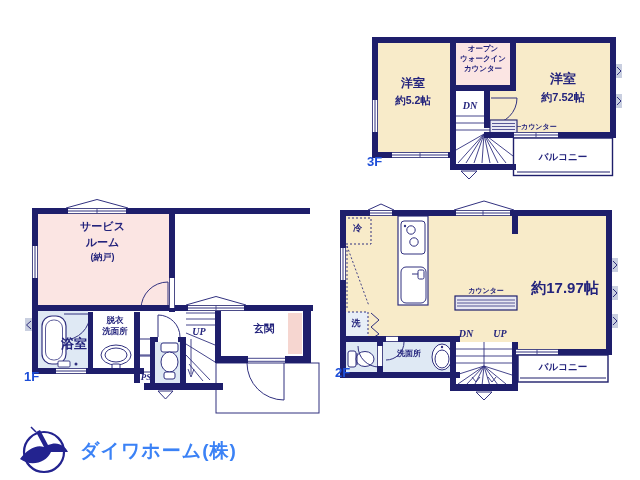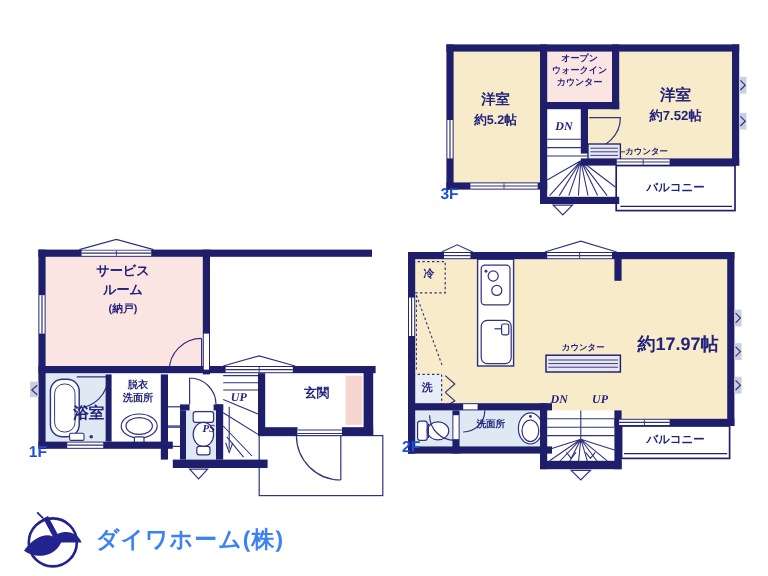--- a/index.html
+++ b/index.html
@@ -291,18 +291,18 @@
 <div class="lbl flab" style="left:335px;top:366px;font-size:13px;">2F</div>
 
 <div class="lbl" style="left:45px;top:221px;width:115px;font-size:11px;">サービス</div>
 <div class="lbl" style="left:45px;top:237px;width:115px;font-size:11px;">ルーム</div>
 <div class="lbl" style="left:45px;top:253px;width:115px;font-size:9px;">(納戸)</div>
 <div class="lbl" style="left:92px;top:316px;width:46px;font-size:8.5px;">脱衣</div>
 <div class="lbl" style="left:92px;top:327px;width:46px;font-size:8.5px;">洗面所</div>
 <div class="lbl" style="left:56px;top:337px;width:36px;font-size:13px;">浴室</div>
 <div class="lbl" style="left:242px;top:323px;width:44px;font-size:10.5px;">玄関</div>
 <div class="lbl lbl-i" style="left:184px;top:327px;width:30px;font-size:10px;">UP</div>
-<div class="lbl lbl-i" style="left:134px;top:353px;width:24px;font-size:9px;padding-left:28px;">PS</div>
+<div class="lbl lbl-i" style="left:134px;top:373px;width:24px;font-size:9px;">PS</div>
 <div class="lbl flab" style="left:24px;top:370px;font-size:13px;">1F</div>
 
 <div class="lbl logo-text" style="left:80px;top:441px;font-size:19px;">ダイワホーム(株)</div>
 
 </div>
 
 </body></html>

